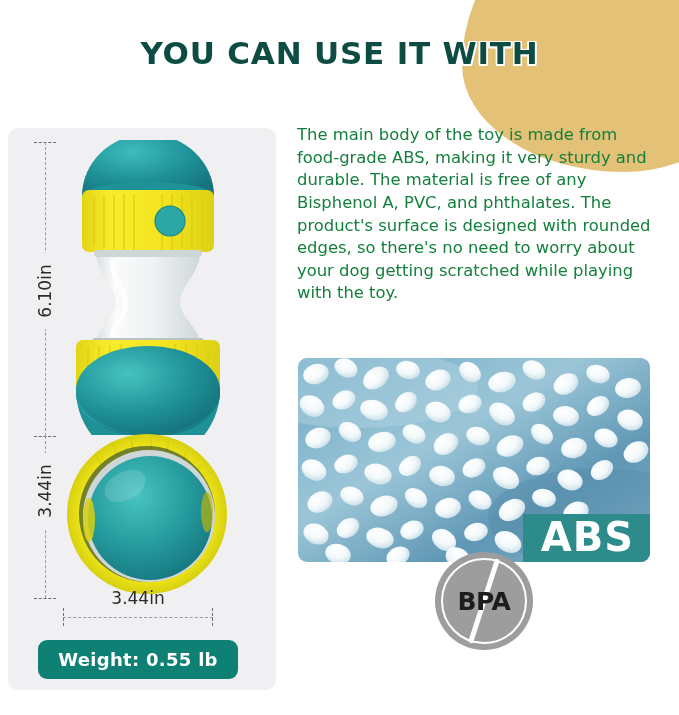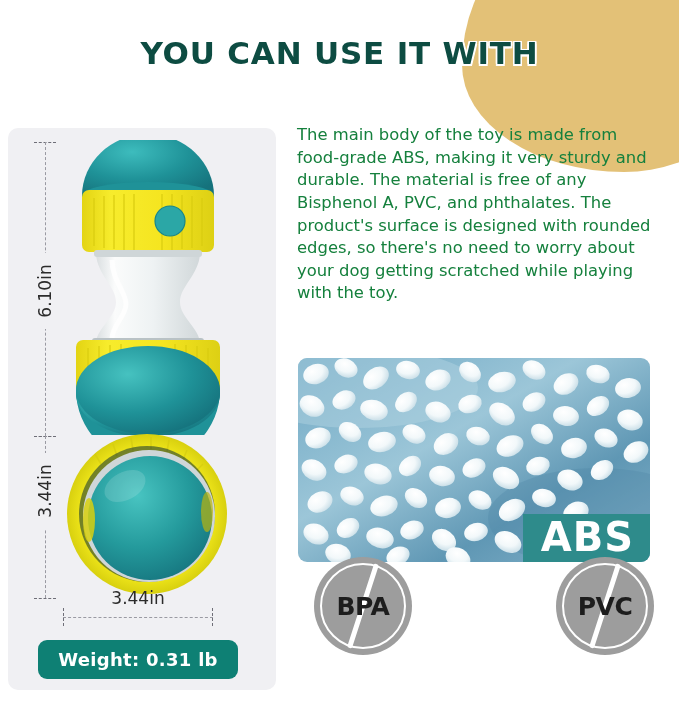--- a/index.html
+++ b/index.html
@@ -192,20 +192,21 @@
   .badges-row {
     position: absolute;
     left: 314px;
     top: 552px;
     width: 340px;
     height: 108px;
     display: flex;
     justify-content: space-between;
     align-items: center;
     z-index: 3;
+    flex-direction: column;
   }
   .ban-badge {
     position: relative;
     width: 98px;
     height: 98px;
   }
   .ban-badge .ring-outer {
     position: absolute;
     inset: 0;
     border-radius: 50%;
@@ -373,21 +374,21 @@
     <line x1="138" y1="32" x2="130" y2="40"></line>
   </g>
   <circle cx="82" cy="82" r="68" fill="#0f2f33" opacity="0.55"></circle>
   <circle cx="84" cy="84" r="66" fill="#cfd6d8"></circle>
   <circle cx="85" cy="86" r="62" fill="url(#tealBall2)"></circle>
   <ellipse cx="60" cy="54" rx="22" ry="14" fill="#ffffff" opacity="0.14" transform="rotate(-28 60 54)"></ellipse>
   <ellipse cx="24" cy="88" rx="6" ry="22" fill="#d8d00f" opacity="0.85"></ellipse>
   <ellipse cx="142" cy="80" rx="6" ry="20" fill="#b9b30d" opacity="0.7"></ellipse>
 </svg>
 
-<div class="weight-badge">Weight: 0.31 lb</div>
+<div class="weight-badge">Weight: 0.55 lb</div>
 
 <div class="abs-card">
   <svg width="352" height="204" viewBox="0 0 352 204">
     <defs>
       <linearGradient id="blueBg" x1="0" y1="0" x2="1" y2="1">
         <stop offset="0%" stop-color="#6fa8c4"></stop>
         <stop offset="40%" stop-color="#9cc6d8"></stop>
         <stop offset="70%" stop-color="#5f97b4"></stop>
         <stop offset="100%" stop-color="#86b4cb"></stop>
       </linearGradient>
@@ -474,19 +475,13 @@
   <div class="abs-badge">ABS</div>
 </div>
 
 <div class="badges-row">
   <div class="ban-badge">
     <div class="ring-outer"></div>
     <div class="ring-inner"></div>
     <div class="slash"></div>
     <div class="ban-label">BPA</div>
   </div>
-  <div class="ban-badge">
-    <div class="ring-outer"></div>
-    <div class="ring-inner"></div>
-    <div class="slash"></div>
-    <div class="ban-label">PVC</div>
-  </div>
 </div>
 
 </body></html>

